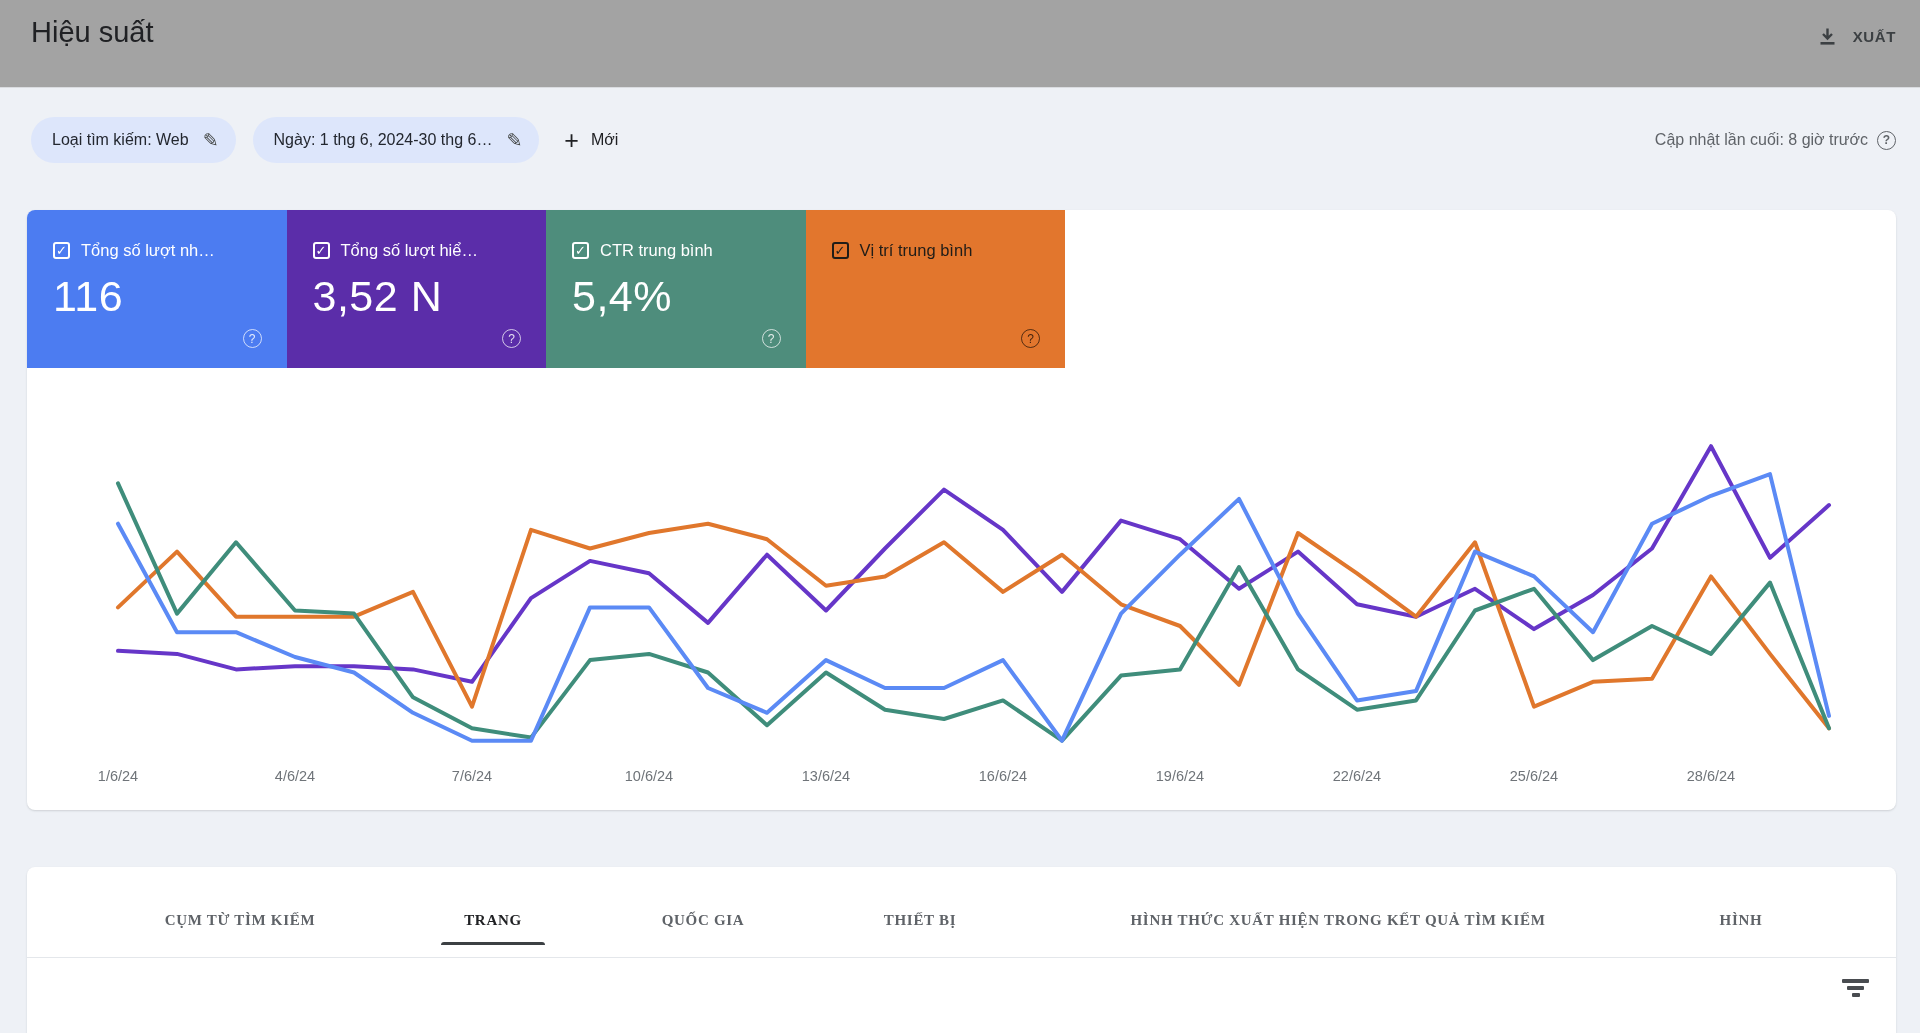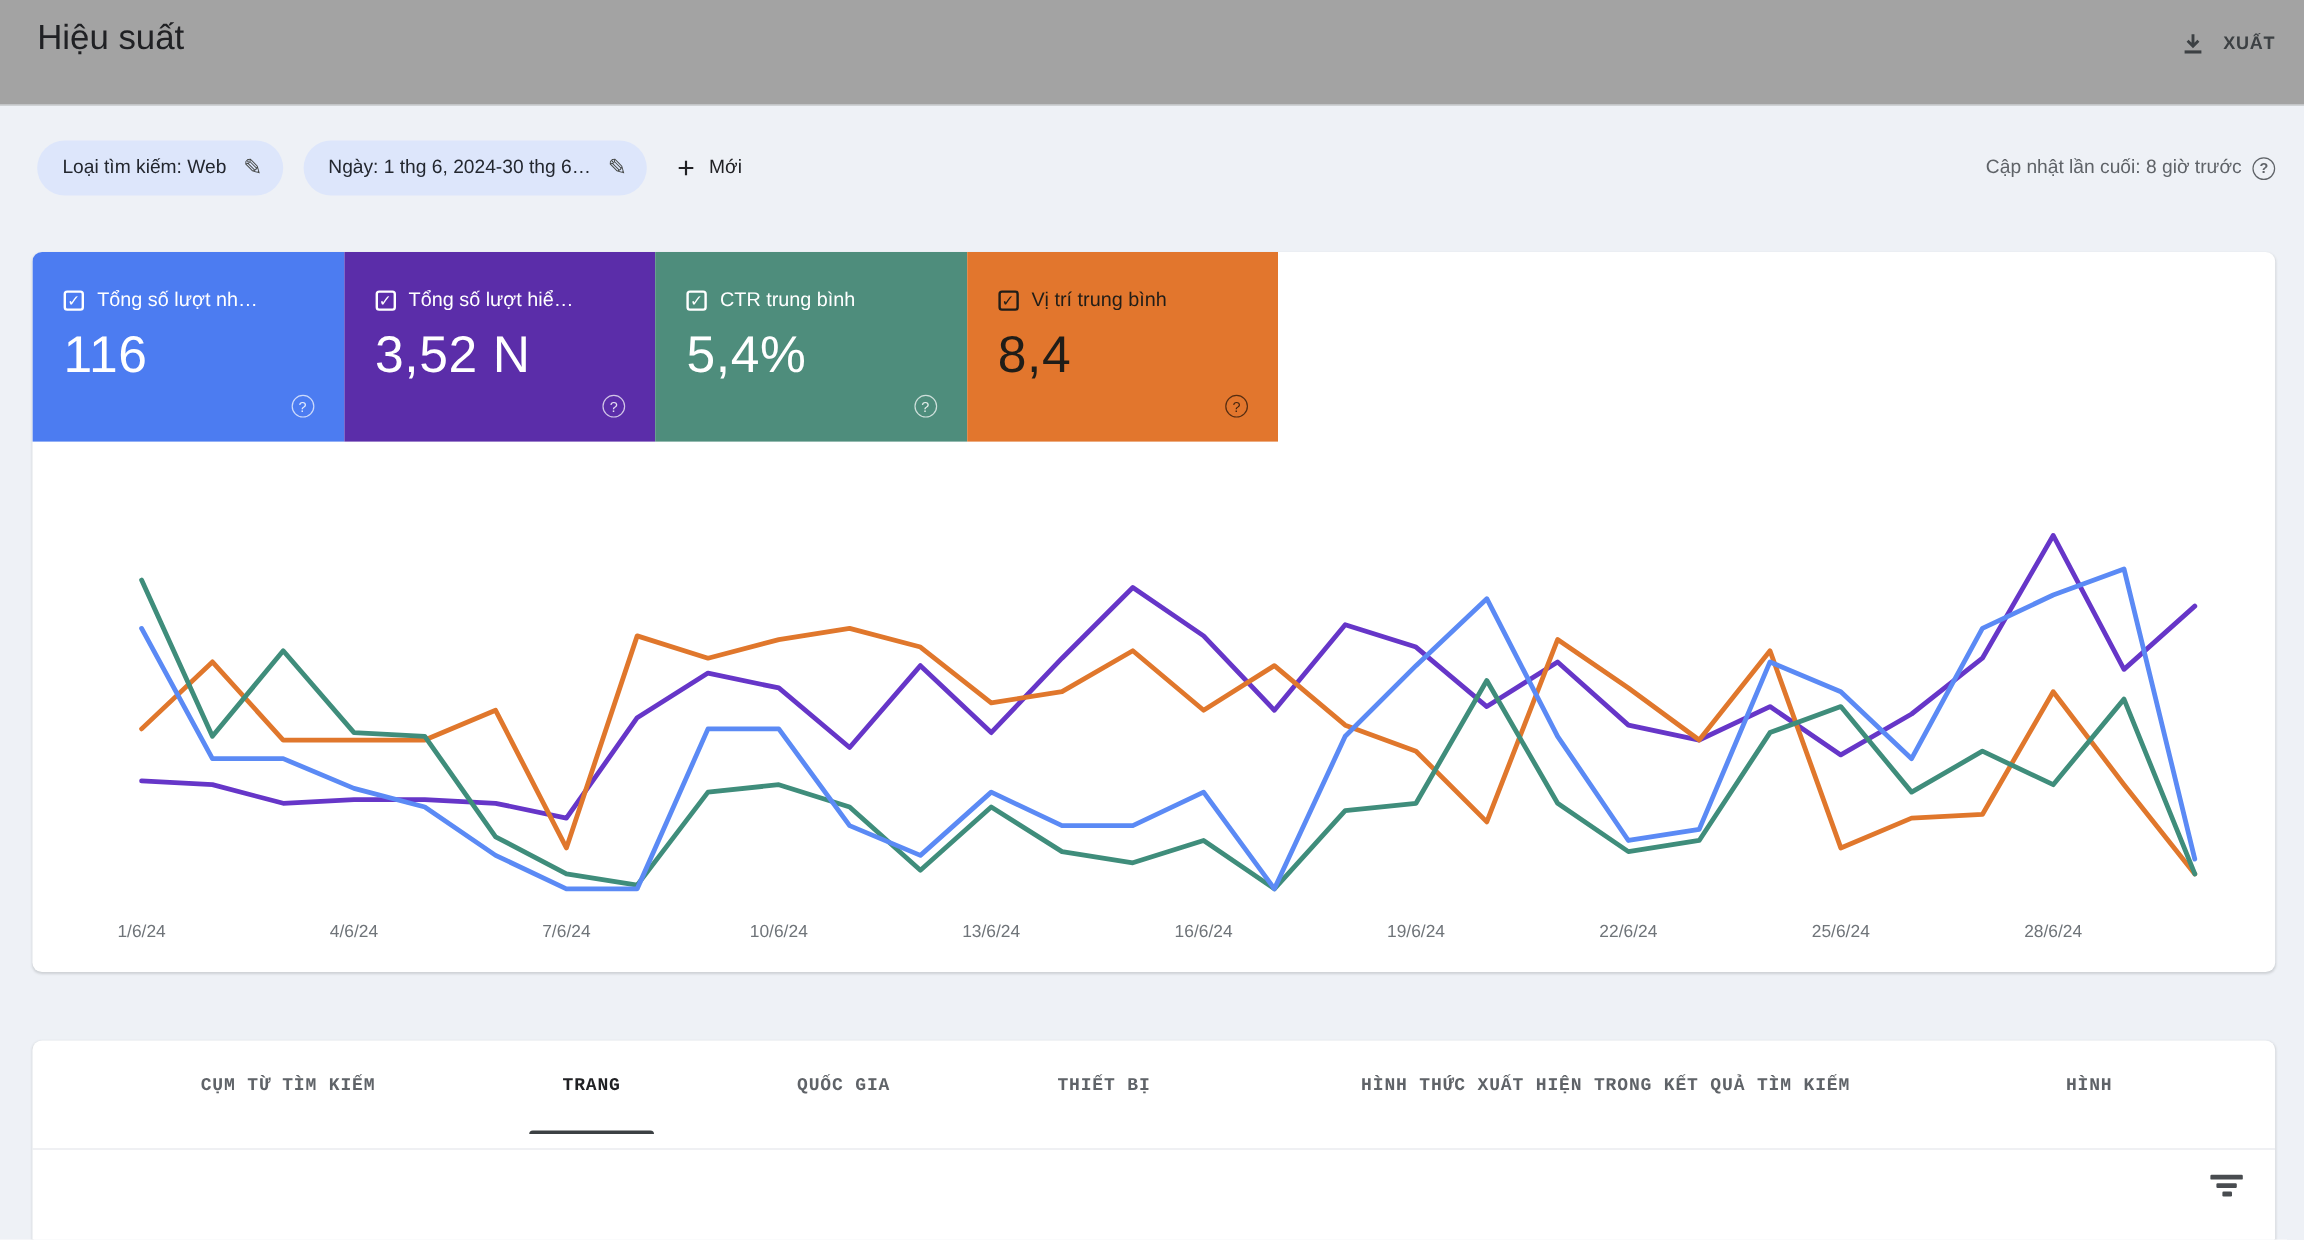--- a/index.html
+++ b/index.html
@@ -46,22 +46,22 @@
   .mhelp { position:absolute; right:25px; bottom:20px; width:19px; height:19px; border-radius:50%;
     border:1.5px solid rgba(255,255,255,.72); color:rgba(255,255,255,.85);
     display:flex; align-items:center; justify-content:center; font-size:12px; }
   .mcard.dark { color:#201d18; }
   .mcard.dark .cb { border-color:#201d18; }
   .mcard.dark .mhelp { border-color:rgba(0,0,0,.62); color:rgba(0,0,0,.72); }
   #chart { position:absolute; left:0; top:158px; display:block; }
   #chart text { font-family:"Liberation Sans","DejaVu Sans",sans-serif; font-size:14.5px; fill:#6f7479; }
   
   .tabs-panel { top:867px; height:200px; overflow:hidden; }
-  .tab { position:absolute; top:29px; transform:translateX(-50%); white-space:nowrap; cursor:pointer;
-    font-size:15px; font-weight:700; letter-spacing:.7px; color:#5f6368; background:none; border:none; font-family:Liberation Mono, monospace; }
+  .tab { position:absolute; top:45px; transform:translateX(-50%); white-space:nowrap; cursor:pointer;
+    font-size:15px; font-weight:700; letter-spacing:.7px; color:#5f6368; background:none; border:none; font-family:Liberation Serif, serif; }
   .tab.active { color:#202124; }
   .tab-underline { position:absolute; left:414px; top:75px; width:104px; height:3px;
     background:#3c4043; border-radius:3px 3px 0 0; }
   .tabs-divider { position:absolute; left:0; top:90px; width:100%; height:1px; background:#e4e7eb; }
   .filter-icon { position:absolute; left:1815px; top:112px; width:27px; height:20px; cursor:pointer; background:none; border:none; }
   .filter-icon i { display:block; height:3.5px; background:#494c50; margin:0 auto 3.5px; border-radius:1px; }
   .filter-icon i:nth-child(1){ width:27px; }
   .filter-icon i:nth-child(2){ width:17px; }
   .filter-icon i:nth-child(3){ width:8px; }
 </style>
@@ -126,21 +126,20 @@
         <span>CTR trung bình</span>
       </div>
       <div class="mvalue">5,4%</div>
       <span class="mhelp">?</span>
     </div>
     <div class="mcard dark" style="background: rgb(226, 118, 45);">
       <div class="mlabel">
         <span class="cb">✓</span>
         <span>Vị trí trung bình</span>
       </div>
-      <div class="mvalue">8,4</div>
       <span class="mhelp">?</span>
     </div>
   </div>
   <svg id="chart" width="1869" height="442" viewBox="0 0 1869 442">
       <polyline points="91,282.8 150,285.9 209,301.4 268,298.3 327,298.3 386,301.4 445,313.8 504,230.1 563,192.9 622,205.3 681,254.9 740,186.7 799,242.5 858,180.5 917,121.6 976,161.9 1035,223.9 1094,152.6 1153,171.2 1212,220.8 1271,183.6 1330,236.3 1389,248.7 1448,220.8 1507,261.1 1566,227.0 1625,180.5 1684,78.2 1743,189.8 1802,137.1" fill="none" stroke="#6636c8" stroke-width="4" stroke-linejoin="round" stroke-linecap="round"></polyline>
       <polyline points="91,239.4 150,183.6 209,248.7 268,248.7 327,248.7 386,223.9 445,338.6 504,161.9 563,180.5 622,165.0 681,155.7 740,171.2 799,217.7 858,208.4 917,174.3 976,223.9 1035,186.7 1094,236.3 1153,258.0 1212,316.9 1271,165.0 1330,205.3 1389,248.7 1448,174.3 1507,338.6 1566,313.8 1625,310.7 1684,208.4 1743,285.9 1802,360.3" fill="none" stroke="#e0772c" stroke-width="4" stroke-linejoin="round" stroke-linecap="round"></polyline>
       <polyline points="91,115.4 150,245.6 209,174.3 268,242.5 327,245.6 386,329.3 445,360.3 504,369.6 563,292.1 622,285.9 681,304.5 740,357.2 799,304.5 858,341.7 917,351.0 976,332.4 1035,372.7 1094,307.6 1153,301.4 1212,199.1 1271,301.4 1330,341.7 1389,332.4 1448,242.5 1507,220.8 1566,292.1 1625,258.0 1684,285.9 1743,214.6 1802,360.3" fill="none" stroke="#3f8d7b" stroke-width="4" stroke-linejoin="round" stroke-linecap="round"></polyline>
       <polyline points="91,155.7 150,264.2 209,264.2 268,289.0 327,304.5 386,344.8 445,372.7 504,372.7 563,239.4 622,239.4 681,320.0 740,344.8 799,292.1 858,320.0 917,320.0 976,292.1 1035,372.7 1094,245.6 1153,186.7 1212,130.9 1271,245.6 1330,332.4 1389,323.1 1448,183.6 1507,208.4 1566,264.2 1625,155.7 1684,127.8 1743,106.1 1802,347.9" fill="none" stroke="#5b8af5" stroke-width="4" stroke-linejoin="round" stroke-linecap="round"></polyline>
       <text x="91" y="413" text-anchor="middle">1/6/24</text>
       <text x="268" y="413" text-anchor="middle">4/6/24</text>

